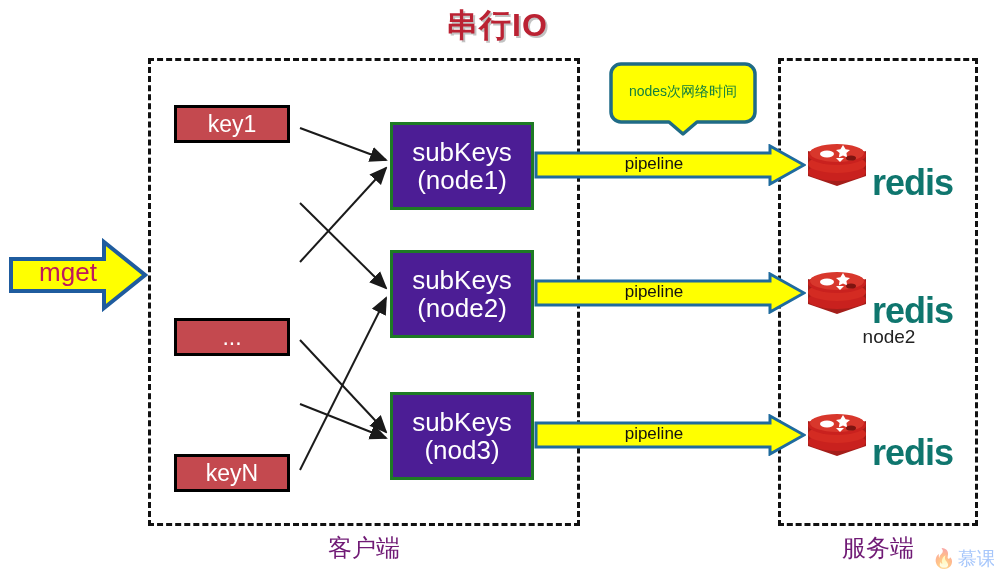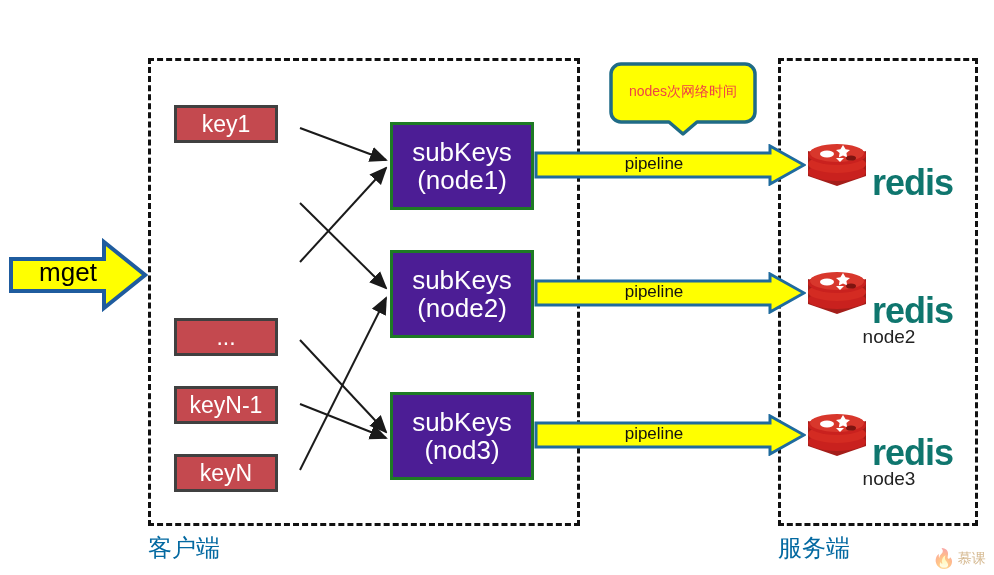--- a/index.html
+++ b/index.html
@@ -35,41 +35,41 @@
     position: absolute;
     border: 3px dashed #111111;
     background: transparent;
     box-sizing: border-box;
   }
   #zone-client { left: 148px; top: 58px; width: 432px; height: 468px; }
   #zone-server { left: 778px; top: 58px; width: 200px; height: 468px; }
 
   .zone-label {
     position: absolute;
-    text-align: left;
+    text-align: center;
     font-size: 24px;
-    color: #0369a1;
+    color: #701a75;
     white-space: nowrap;
   }
   #label-client { left: 148px; top: 532px; width: 432px; }
   #label-server { left: 778px; top: 532px; width: 200px; }
 
   
   .keybox {
     position: absolute;
     background: #c4494f;
-    border: 3px solid #404040;
+    border: 3px solid #000000;
     box-sizing: border-box;
     color: #ffffff;
     font-size: 23px;
     display: flex;
     align-items: center;
     justify-content: center;
     line-height: 1;
-    width: 104px;
+    width: 116px;
     height: 38px;
     left: 174px;
   }
 
   
   .subkeybox {
     position: absolute;
     background: #4c1d95;
     border: 3px solid #1e7a25;
     box-sizing: border-box;
@@ -97,21 +97,21 @@
   #mget-label {
     position: absolute;
     left: 16px;
     top: 258px;
     width: 104px;
     height: 28px;
     display: flex;
     align-items: center;
     justify-content: center;
     font-size: 26px;
-    color: #000000;
+    color: #be185d;
   }
 
   
   .pipe {
     position: absolute;
     left: 534px;
     width: 272px;
     height: 42px;
   }
   .pipe-label {
@@ -137,21 +137,21 @@
   #bubble-text {
     position: absolute;
     left: 613px;
     top: 78px;
     width: 140px;
     height: 28px;
     display: flex;
     align-items: center;
     justify-content: center;
     font-size: 14px;
-    color: #ef4444;
+    color: #15803d;
     white-space: nowrap;
   }
 
   
   .redis-group {
     position: absolute;
     left: 806px;
     width: 172px;
     height: 82px;
   }
@@ -204,47 +204,47 @@
     align-items: center;
     gap: 2px;
     opacity: 0.45;
   }
   #watermark .wm-flame {
     color: #e8897f;
     font-size: 19px;
     line-height: 1;
   }
   #watermark .wm-text {
-    color: #a16207;
-    font-size: 14px;
+    color: #3b82f6;
+    font-size: 19px;
     line-height: 1;
     white-space: nowrap;
     overflow: hidden;
   }
 </style>
 </head>
 <body>
 
 <div id="stage">
 
+  <div class="title">串行IO</div>
 
   <div class="zone" id="zone-client"></div>
   <div class="zone-label" id="label-client">客户端</div>
 
   <div class="zone" id="zone-server"></div>
   <div class="zone-label" id="label-server">服务端</div>
 
   <svg id="mget-arrow" viewBox="0 0 140 74">
     <polygon points="3,21 96,21 96,4 137,37 96,70 96,53 3,53" fill="#ffff00" stroke="#1f5c9e" stroke-width="4" stroke-linejoin="miter"></polygon>
   </svg>
   <div id="mget-label">mget</div>
 
   <div class="keybox" style="top:105px">key1</div>
   <div class="keybox" style="top:318px">...</div>
-  <div class="keybox" style="top:386px">keyN-1</div>
   <div class="keybox" style="top:454px">keyN</div>
 
   <div class="subkeybox" style="top:122px">
     <span>subKeys</span>
     <span>(node1)</span>
   </div>
   <div class="subkeybox" style="top:250px">
     <span>subKeys</span>
     <span>(node2)</span>
   </div>
@@ -338,21 +338,20 @@
         <ellipse cx="31" cy="28" rx="29" ry="9" fill="#d42b22"></ellipse>
         <ellipse cx="31" cy="19" rx="29" ry="10" fill="#c9211e"></ellipse>
         <ellipse cx="31" cy="17" rx="27" ry="9" fill="#d8372c"></ellipse>
         <ellipse cx="21" cy="18" rx="7" ry="3.4" fill="#ffffff"></ellipse>
         <polygon points="37,9 39.6,13.2 44,14 40.4,17 41.2,21.4 37,19.4 32.8,21.4 33.6,17 30,14 34.4,13.2" fill="#ffffff"></polygon>
         <polygon points="30,22 38,22 34,26" fill="#ffffff"></polygon>
         <ellipse cx="45" cy="22" rx="5" ry="2.6" fill="#7d1410"></ellipse>
       </g>
     </svg>
     <div class="redis-word">redis</div>
-    <div class="node-name">node3</div>
   </div>
 
   <div id="watermark">
     <span class="wm-flame">🔥</span>
     <span class="wm-text">慕课</span>
   </div>
 
 </div>
 
 </body></html>

